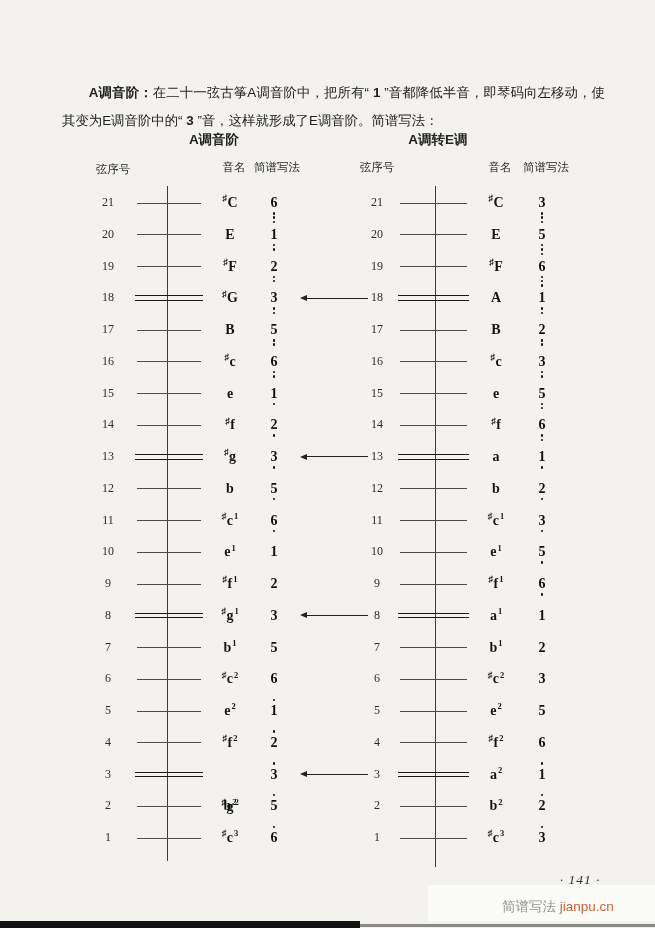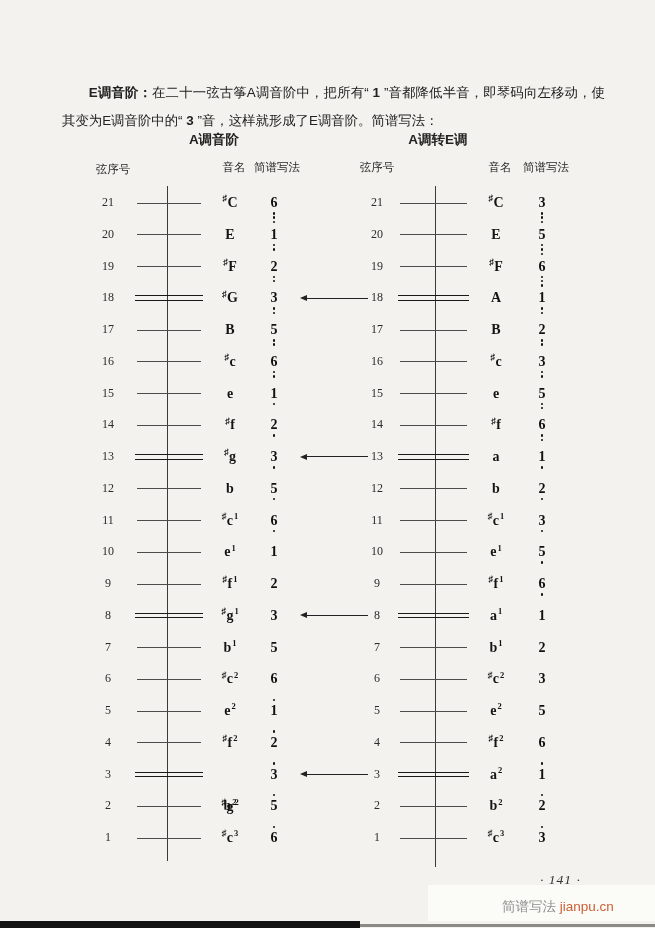--- a/index.html
+++ b/index.html
@@ -60,37 +60,37 @@
   }
   .dot{position:absolute;width:2.6px;height:2.6px;border-radius:50%;background:#111;}
   .arr-line{position:absolute;height:0;border-top:1.4px solid #222;}
   .arr-head{
     position:absolute;width:0;height:0;
     border-top:3.2px solid transparent;border-bottom:3.2px solid transparent;
     border-right:7px solid #222;
   }
   
   .pageno{
-    position:absolute;left:540px;top:872px;width:80px;text-align:left;
+    position:absolute;left:540px;top:872px;width:80px;text-align:center;
     font-family:"Liberation Serif",serif;font-style:italic;
     font-size:13.5px;color:#333;letter-spacing:1px;
   }
   .wm-wash{position:absolute;left:428px;top:885px;width:227px;height:36px;background:rgba(252,252,250,0.8);}
   .watermark{position:absolute;left:502px;top:898px;font-size:13.5px;white-space:nowrap;}
   .wm-name{color:#8f8f8d;}
   .wm-url{color:#cd5f35;}
   .bar-black{position:absolute;left:0;top:921px;width:360px;height:7px;background:#121212;}
   .bar-gray{position:absolute;left:360px;top:924px;width:295px;height:3px;background:#8a8a86;}
 </style>
 </head>
 <body>
 
 <div id="page">
 
-  <p class="para"><span class="b">E调音阶：</span><span>在二十一弦古筝A调音阶中，把所有“ </span><span class="b">1</span><span> ”音都降低半音，即琴码向左移动，使其变为E调音阶中的“ </span><span class="b">3</span><span> ”音，这样就形成了E调音阶。简谱写法：</span></p>
+  <p class="para"><span class="b">A调音阶：</span><span>在二十一弦古筝A调音阶中，把所有“ </span><span class="b">1</span><span> ”音都降低半音，即琴码向左移动，使其变为E调音阶中的“ </span><span class="b">3</span><span> ”音，这样就形成了E调音阶。简谱写法：</span></p>
 
   <div class="dtitle t0">A调音阶</div>
   <div class="dtitle t1">A调转E调</div>
 
   <div class="chead h-str0">弦序号</div>
   <div class="chead h-note0">音名</div>
   <div class="chead h-not0">简谱写法</div>
   <div class="chead h-str1">弦序号</div>
   <div class="chead h-note1">音名</div>
   <div class="chead h-not1">简谱写法</div>

